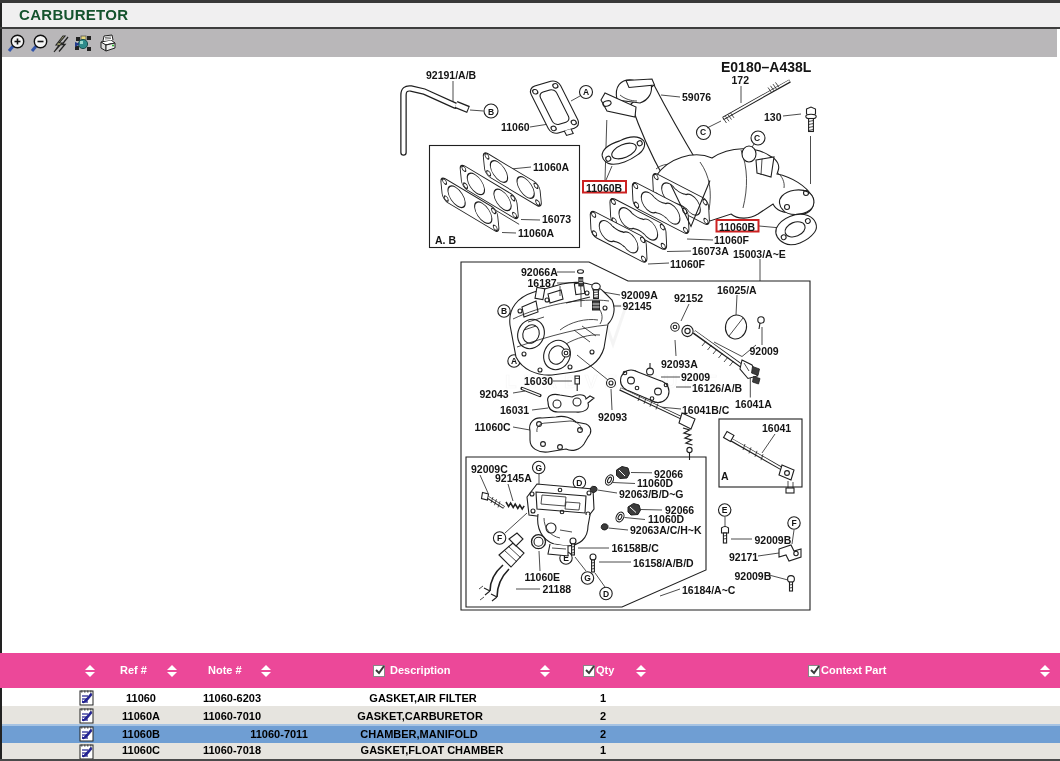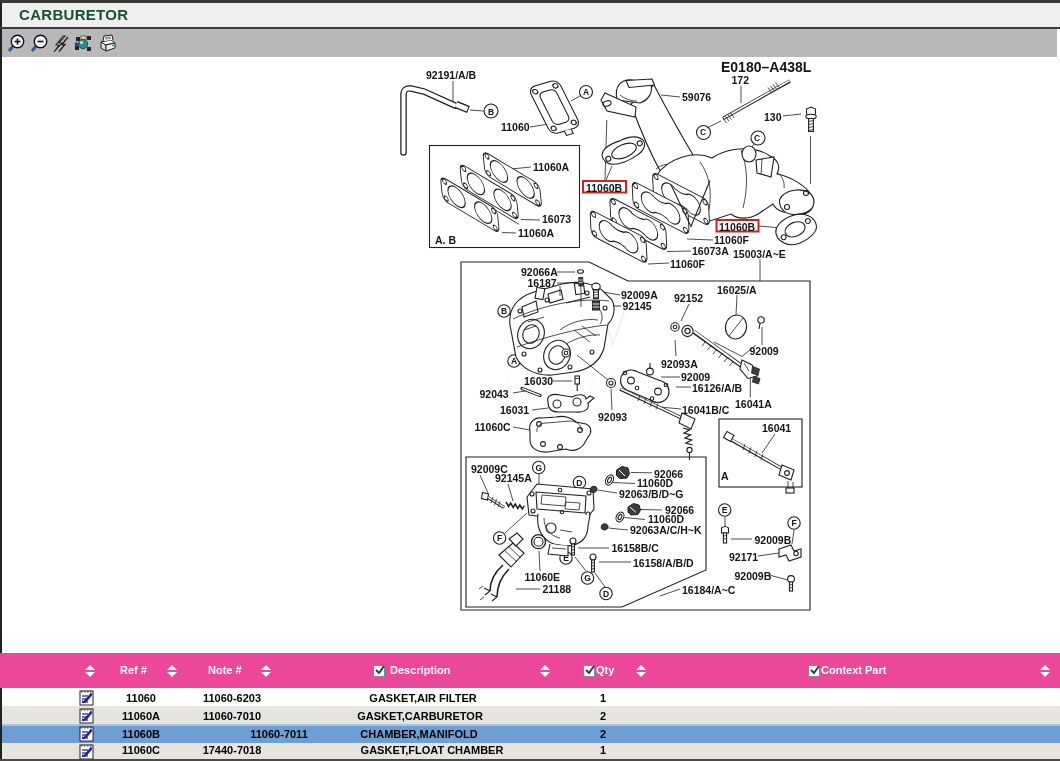--- a/index.html
+++ b/index.html
@@ -750,19 +750,19 @@
     <svg class="abs" style="left:77px;top:0px;" width="16" height="17" viewBox="0 0 16 17">
           <rect x="1" y="2" width="13" height="14" fill="#fff" stroke="#222" stroke-width="1"></rect>
           <line x1="2" y1="2.5" x2="13" y2="2.5" stroke="#555" stroke-width="2" stroke-dasharray="1.5 1.5"></line>
           <line x1="3" y1="7" x2="9" y2="7" stroke="#1a1a8c" stroke-width="1.2"></line>
           <line x1="3" y1="10" x2="8" y2="10" stroke="#1a1a8c" stroke-width="1.2"></line>
           <line x1="3" y1="13" x2="9" y2="13" stroke="#1a1a8c" stroke-width="1.2"></line>
           <path d="M4 13 L7 10 L12 4 L13 6 L8 12 L4 14 Z" fill="#22229e" stroke="#11116b" stroke-width="0.6"></path>
           <path d="M3 11 L5 13 L3 14 Z" fill="#22229e"></path>
         </svg>
     <div class="cell" style="left:139px;top:1px;">11060C</div>
-    <div class="cell" style="left:230px;top:1px;">17440-7018</div>
+    <div class="cell" style="left:230px;top:1px;">11060-7018</div>
     <div class="cell" style="left:416px;top:1px;padding-left:28px;">GASKET,FLOAT CHAMBER</div>
     <div class="cell" style="left:601px;top:1px;">1</div>
   </div>
 </div>
 <div class="abs" id="botbar"></div>
 </div>
 
 </body></html>

